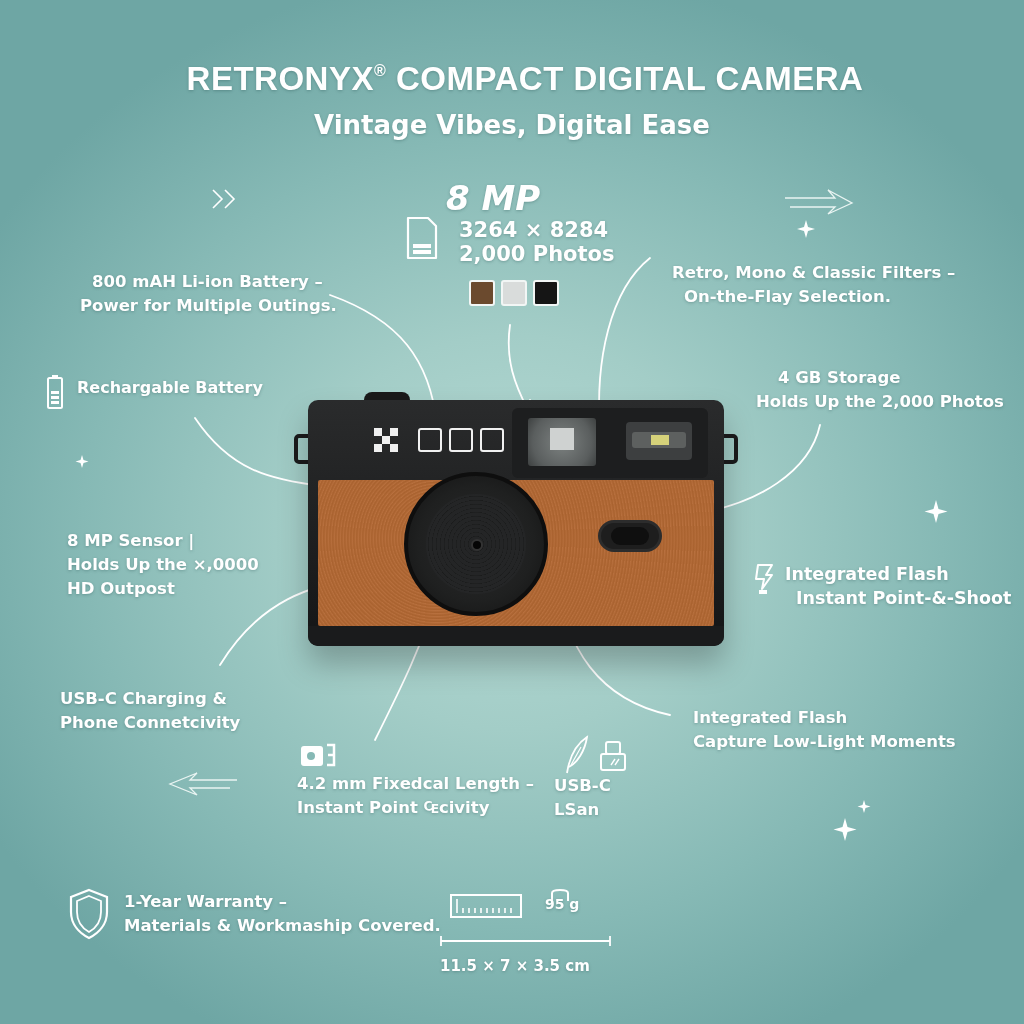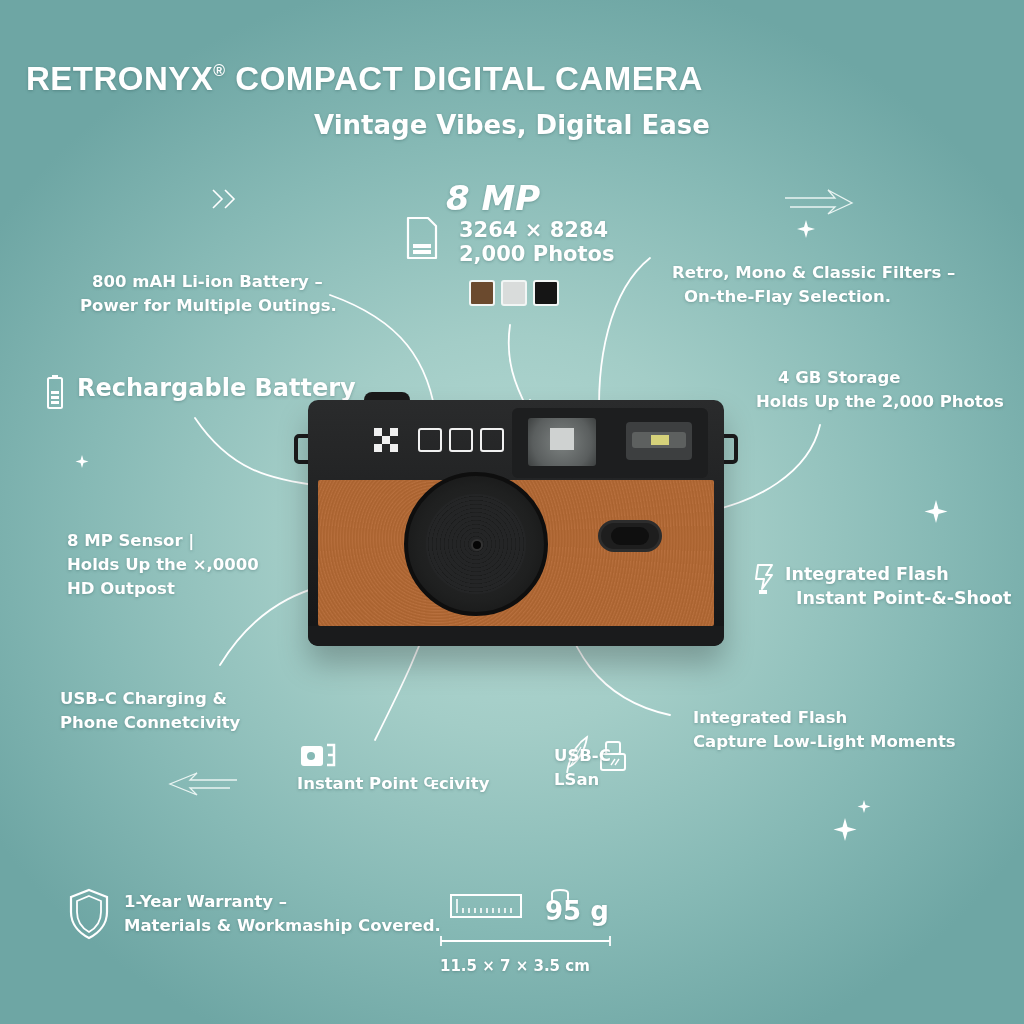--- a/index.html
+++ b/index.html
@@ -6,21 +6,21 @@
   html, body { width: 1024px; height: 1024px; overflow: hidden; }
   body {
     position: relative;
     font-family: "DejaVu Sans", "Liberation Sans", sans-serif;
     color: #ffffff;
     background: radial-gradient(ellipse 60% 55% at 50% 52%, #b7dbd5 0%, #a3cdc7 35%, #86b9b5 70%, #6ea6a4 100%);
   }
   .abs { position: absolute; }
   .txt { text-shadow: 0 1px 3px rgba(40,80,80,0.35); }
   .title {
-    left: 0; width: 1024px; top: 60px; text-align: left;
+    left: 0; width: 1024px; top: 60px; text-align: center;
     font-family: "Liberation Sans", sans-serif; font-weight: 700;
     font-size: 33px; letter-spacing: 0.5px; padding-left: 26px;
   }
   .title sup { font-size: 16px; vertical-align: 14px; }
   .subtitle {
     left: 0; width: 1024px; top: 110px; text-align: center;
     font-weight: 700; font-size: 26px;
   }
   .label { font-size: 16.5px; line-height: 24px; font-weight: 600; white-space: nowrap; }
   .mp-head { font-size: 34px; font-weight: 700; }
@@ -123,21 +123,21 @@
 
 <div class="abs" style="left:46px; top:374px;">
   <svg width="18" height="36" viewBox="0 0 18 36">
       <rect x="6" y="1" width="6" height="3" fill="#fff"></rect>
       <rect x="2" y="4" width="14" height="30" rx="1.5" fill="none" stroke="#fff" stroke-width="2"></rect>
       <rect x="5" y="17" width="8" height="3" fill="#fff"></rect>
       <rect x="5" y="22" width="8" height="3" fill="#fff"></rect>
       <rect x="5" y="27" width="8" height="3" fill="#fff"></rect>
     </svg>
 </div>
-<div class="abs label txt" style="left:77px; top:376px; font-size:24px;">Rechargable Battery</div>
+<div class="abs label txt" style="left:77px; top:376px; font-size:16px;">Rechargable Battery</div>
 
 <div class="abs label txt" style="left:672px; top:261px;">
   <div>Retro, Mono &amp; Classic Filters –</div>
   <div style="margin-left:12px;">On-the-Flay Selection.</div>
 </div>
 
 <div class="abs label txt" style="left:756px; top:366px;">
   <div style="margin-left:22px;">4 GB Storage</div>
   <div>Holds Up the 2,000 Photos</div>
 </div>
@@ -170,37 +170,38 @@
 </div>
 
 <div class="abs" style="left:300px; top:741px;">
   <svg width="40" height="26" viewBox="0 0 40 26">
       <rect x="1" y="5" width="22" height="20" rx="3" fill="#fff"></rect>
       <circle cx="11" cy="15" r="4" fill="#86b9b5"></circle>
       <path d="M27 4 L34 4 L34 24 L27 24 M28 14 L34 14" fill="none" stroke="#fff" stroke-width="2.5"></path>
     </svg>
 </div>
 <div class="abs label txt" style="left:297px; top:772px;">
+  <div>4.2 mm Fixedcal Length –</div>
   <div>Instant Point ₠civity</div>
 </div>
 
 <div class="abs" style="left:563px; top:735px;">
   <svg width="26" height="40" viewBox="0 0 26 40">
       <path d="M4 38 C 6 25, 12 10, 24 2 C 22 16, 14 28, 6 32" fill="none" stroke="#fff" stroke-width="1.8"></path>
       <path d="M8 30 L18 12" stroke="#fff" stroke-width="1.2"></path>
     </svg>
 </div>
 <div class="abs" style="left:599px; top:740px;">
   <svg width="28" height="32" viewBox="0 0 28 32">
       <rect x="7" y="2" width="14" height="12" rx="2" fill="none" stroke="#fff" stroke-width="2"></rect>
       <rect x="2" y="14" width="24" height="16" rx="2" fill="none" stroke="#fff" stroke-width="2"></rect>
       <path d="M12 25 L16 19 M16 25 L20 19" stroke="#fff" stroke-width="1.4"></path>
     </svg>
 </div>
-<div class="abs label txt" style="left:554px; top:744px;">
+<div class="abs label txt" style="left:554px; top:774px;">
   <div>USB-C</div>
   <div>LSan</div>
 </div>
 
 <div class="abs" style="left:68px; top:888px;">
   <svg width="42" height="52" viewBox="0 0 42 52">
       <path d="M21 2 L39 9 L39 24 C 39 36, 31 45, 21 50 C 11 45, 3 36, 3 24 L3 9 Z" fill="none" stroke="#fff" stroke-width="2.2"></path>
       <path d="M21 8 L33 13 L33 24 C 33 33, 28 40, 21 44 C 14 40, 9 33, 9 24 L9 13 Z" fill="none" stroke="#fff" stroke-width="1.8"></path>
     </svg>
 </div>
@@ -212,21 +213,21 @@
   <svg width="74" height="26" viewBox="0 0 74 26">
       <rect x="2" y="2" width="70" height="22" fill="none" stroke="#fff" stroke-width="2"></rect>
       <path d="M8 6 L8 20 M14 15 L14 20 M20 15 L20 20 M26 15 L26 20 M32 15 L32 20 M38 15 L38 20 M44 15 L44 20 M50 15 L50 20 M56 15 L56 20 M62 15 L62 20" stroke="#fff" stroke-width="1.6"></path>
     </svg>
 </div>
 <div class="abs" style="left:550px; top:886px;">
   <svg width="20" height="14" viewBox="0 0 20 14">
       <path d="M2 14 L2 6 C 2 2, 18 2, 18 6 L18 14" fill="none" stroke="#fff" stroke-width="2"></path>
     </svg>
 </div>
-<div class="abs txt" style="left:545px; top:896px; font-size:26px; font-weight:600;">95 g</div>
+<div class="abs txt" style="left:545px; top:896px; font-size:14px; font-weight:600;">95 g</div>
 <svg class="overlay" width="1024" height="1024">
   <path d="M441 941 L610 941 M441 936 L441 946 M610 936 L610 946" stroke="#fff" stroke-width="1.8" fill="none"></path>
 </svg>
 <div class="abs txt" style="left:440px; top:957px; font-size:15px; font-weight:600;">11.5 × 7 × 3.5 cm</div>
 
 <div class="abs camera">
   <div class="strap" style="left:-14px;"></div>
   <div class="strap" style="right:-14px;"></div>
   <div class="shutter-knob"></div>
   <div class="cam-body"></div>

